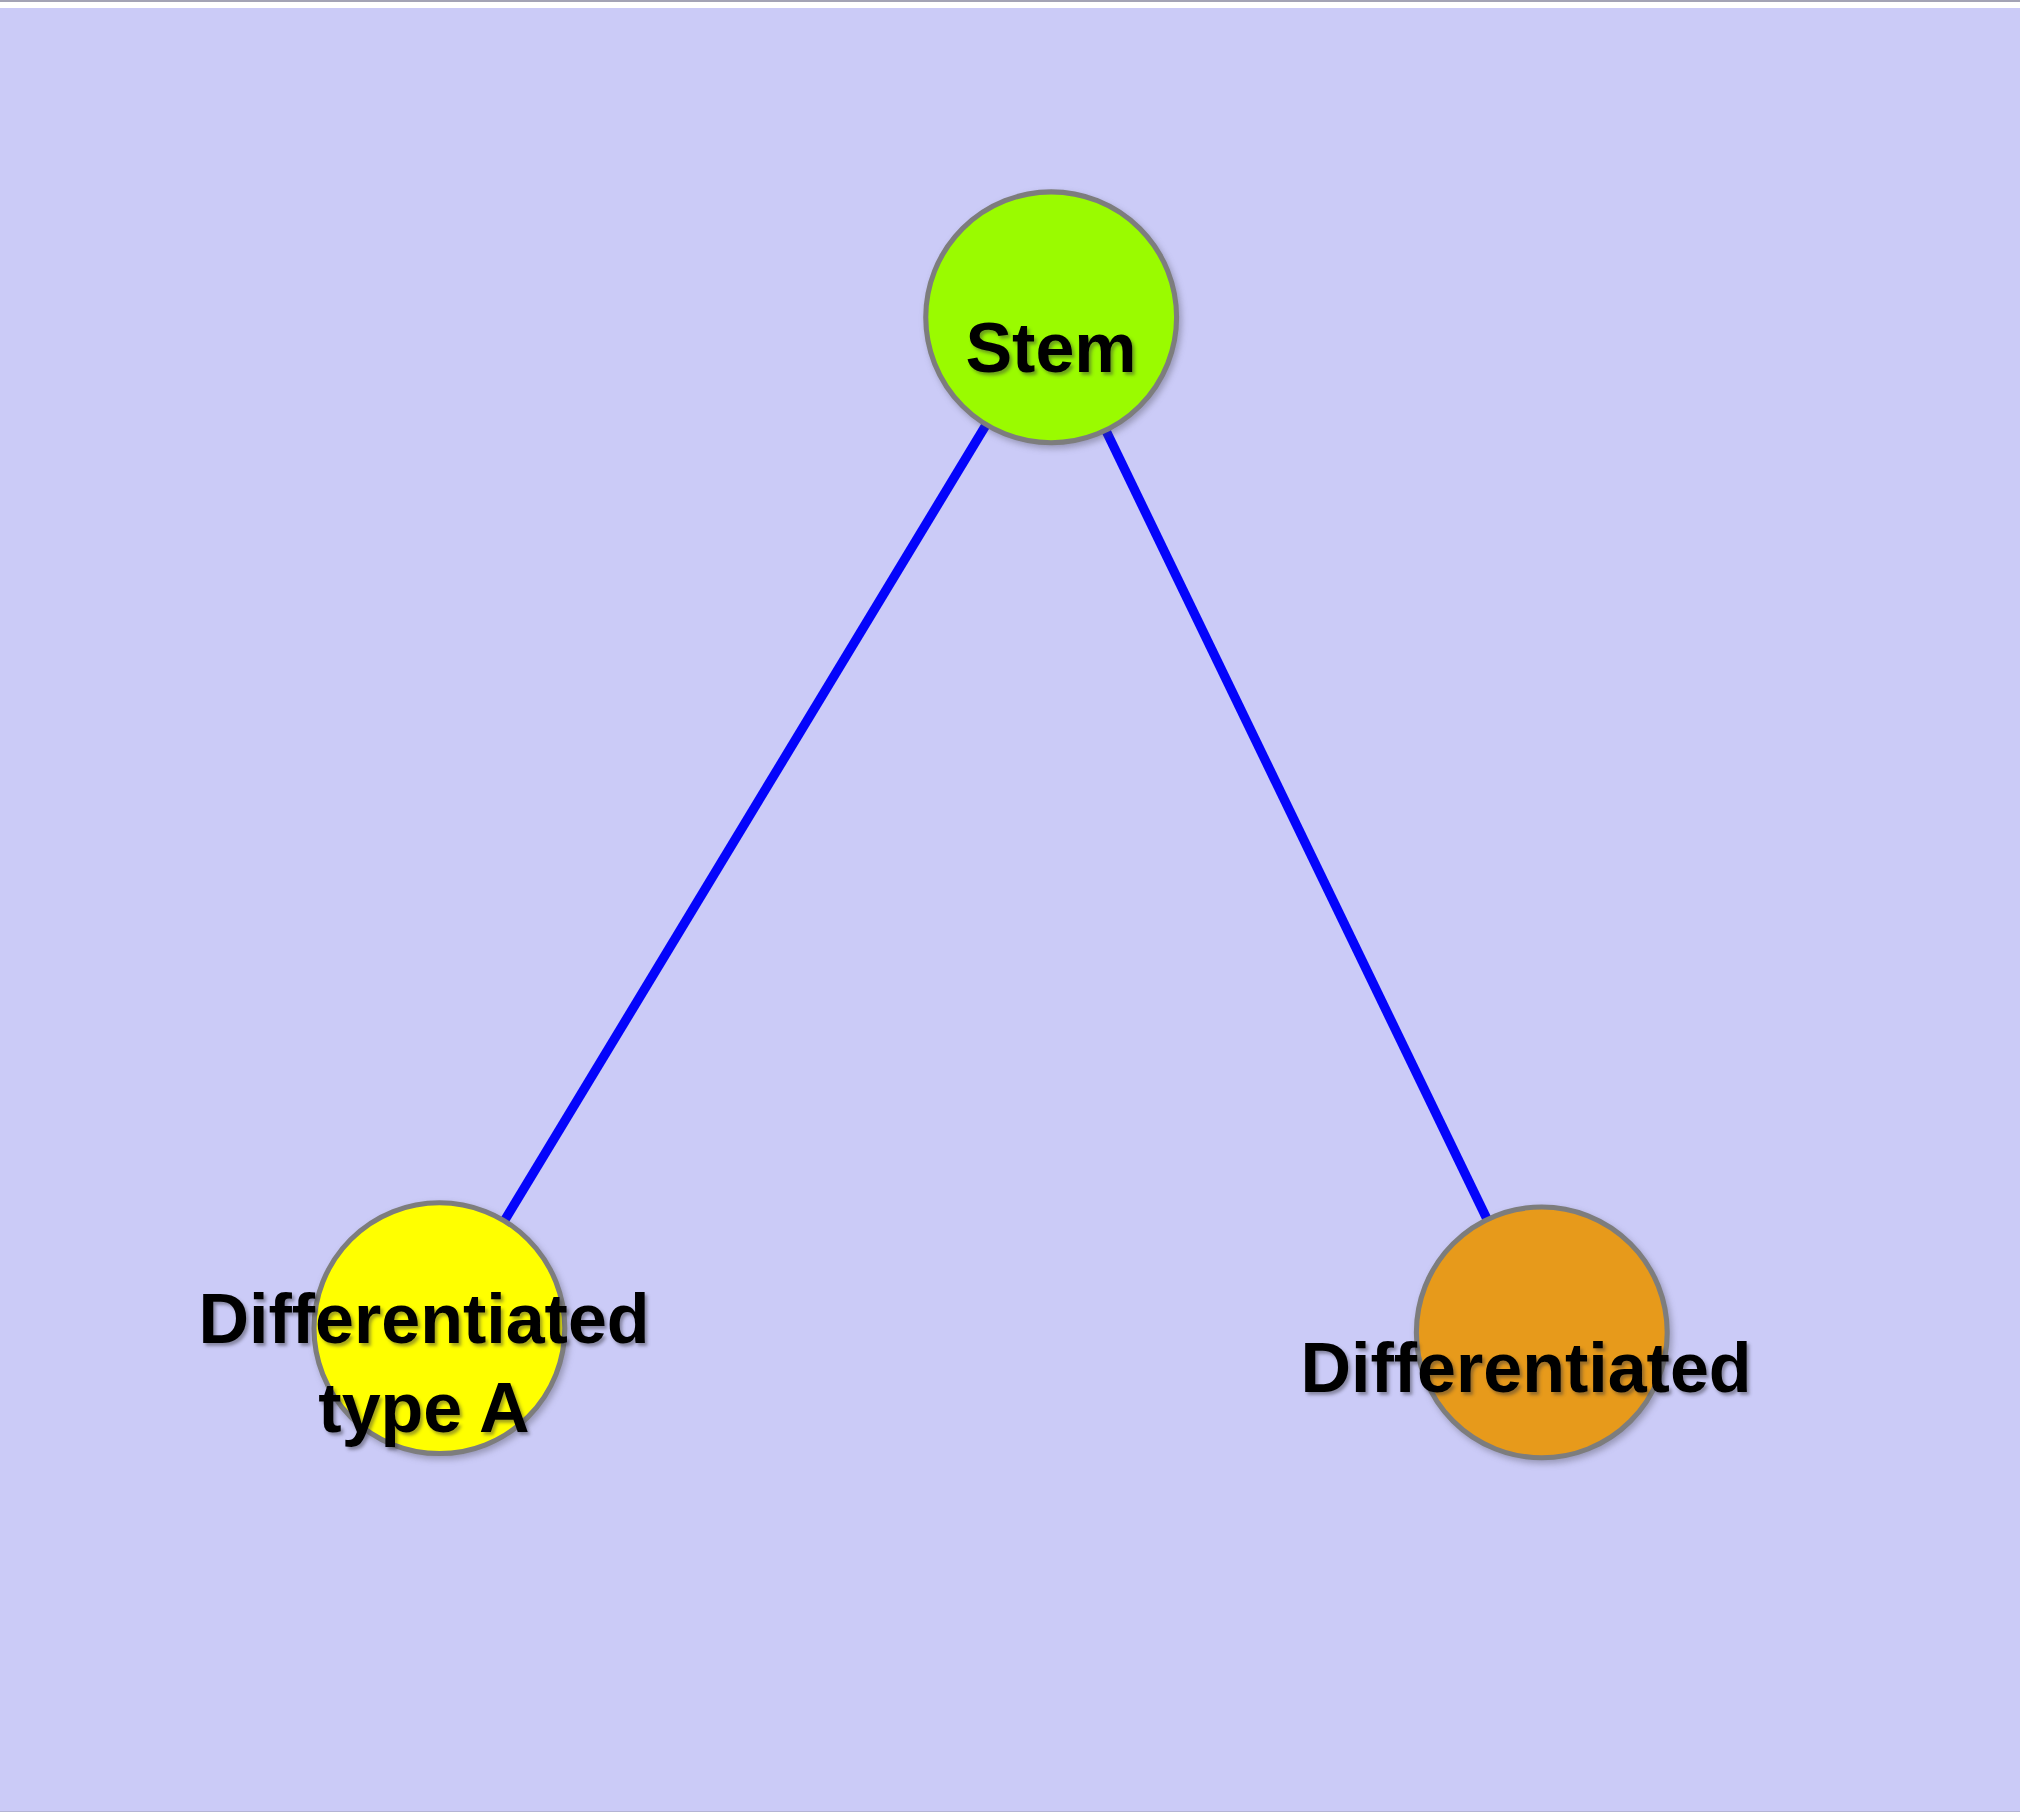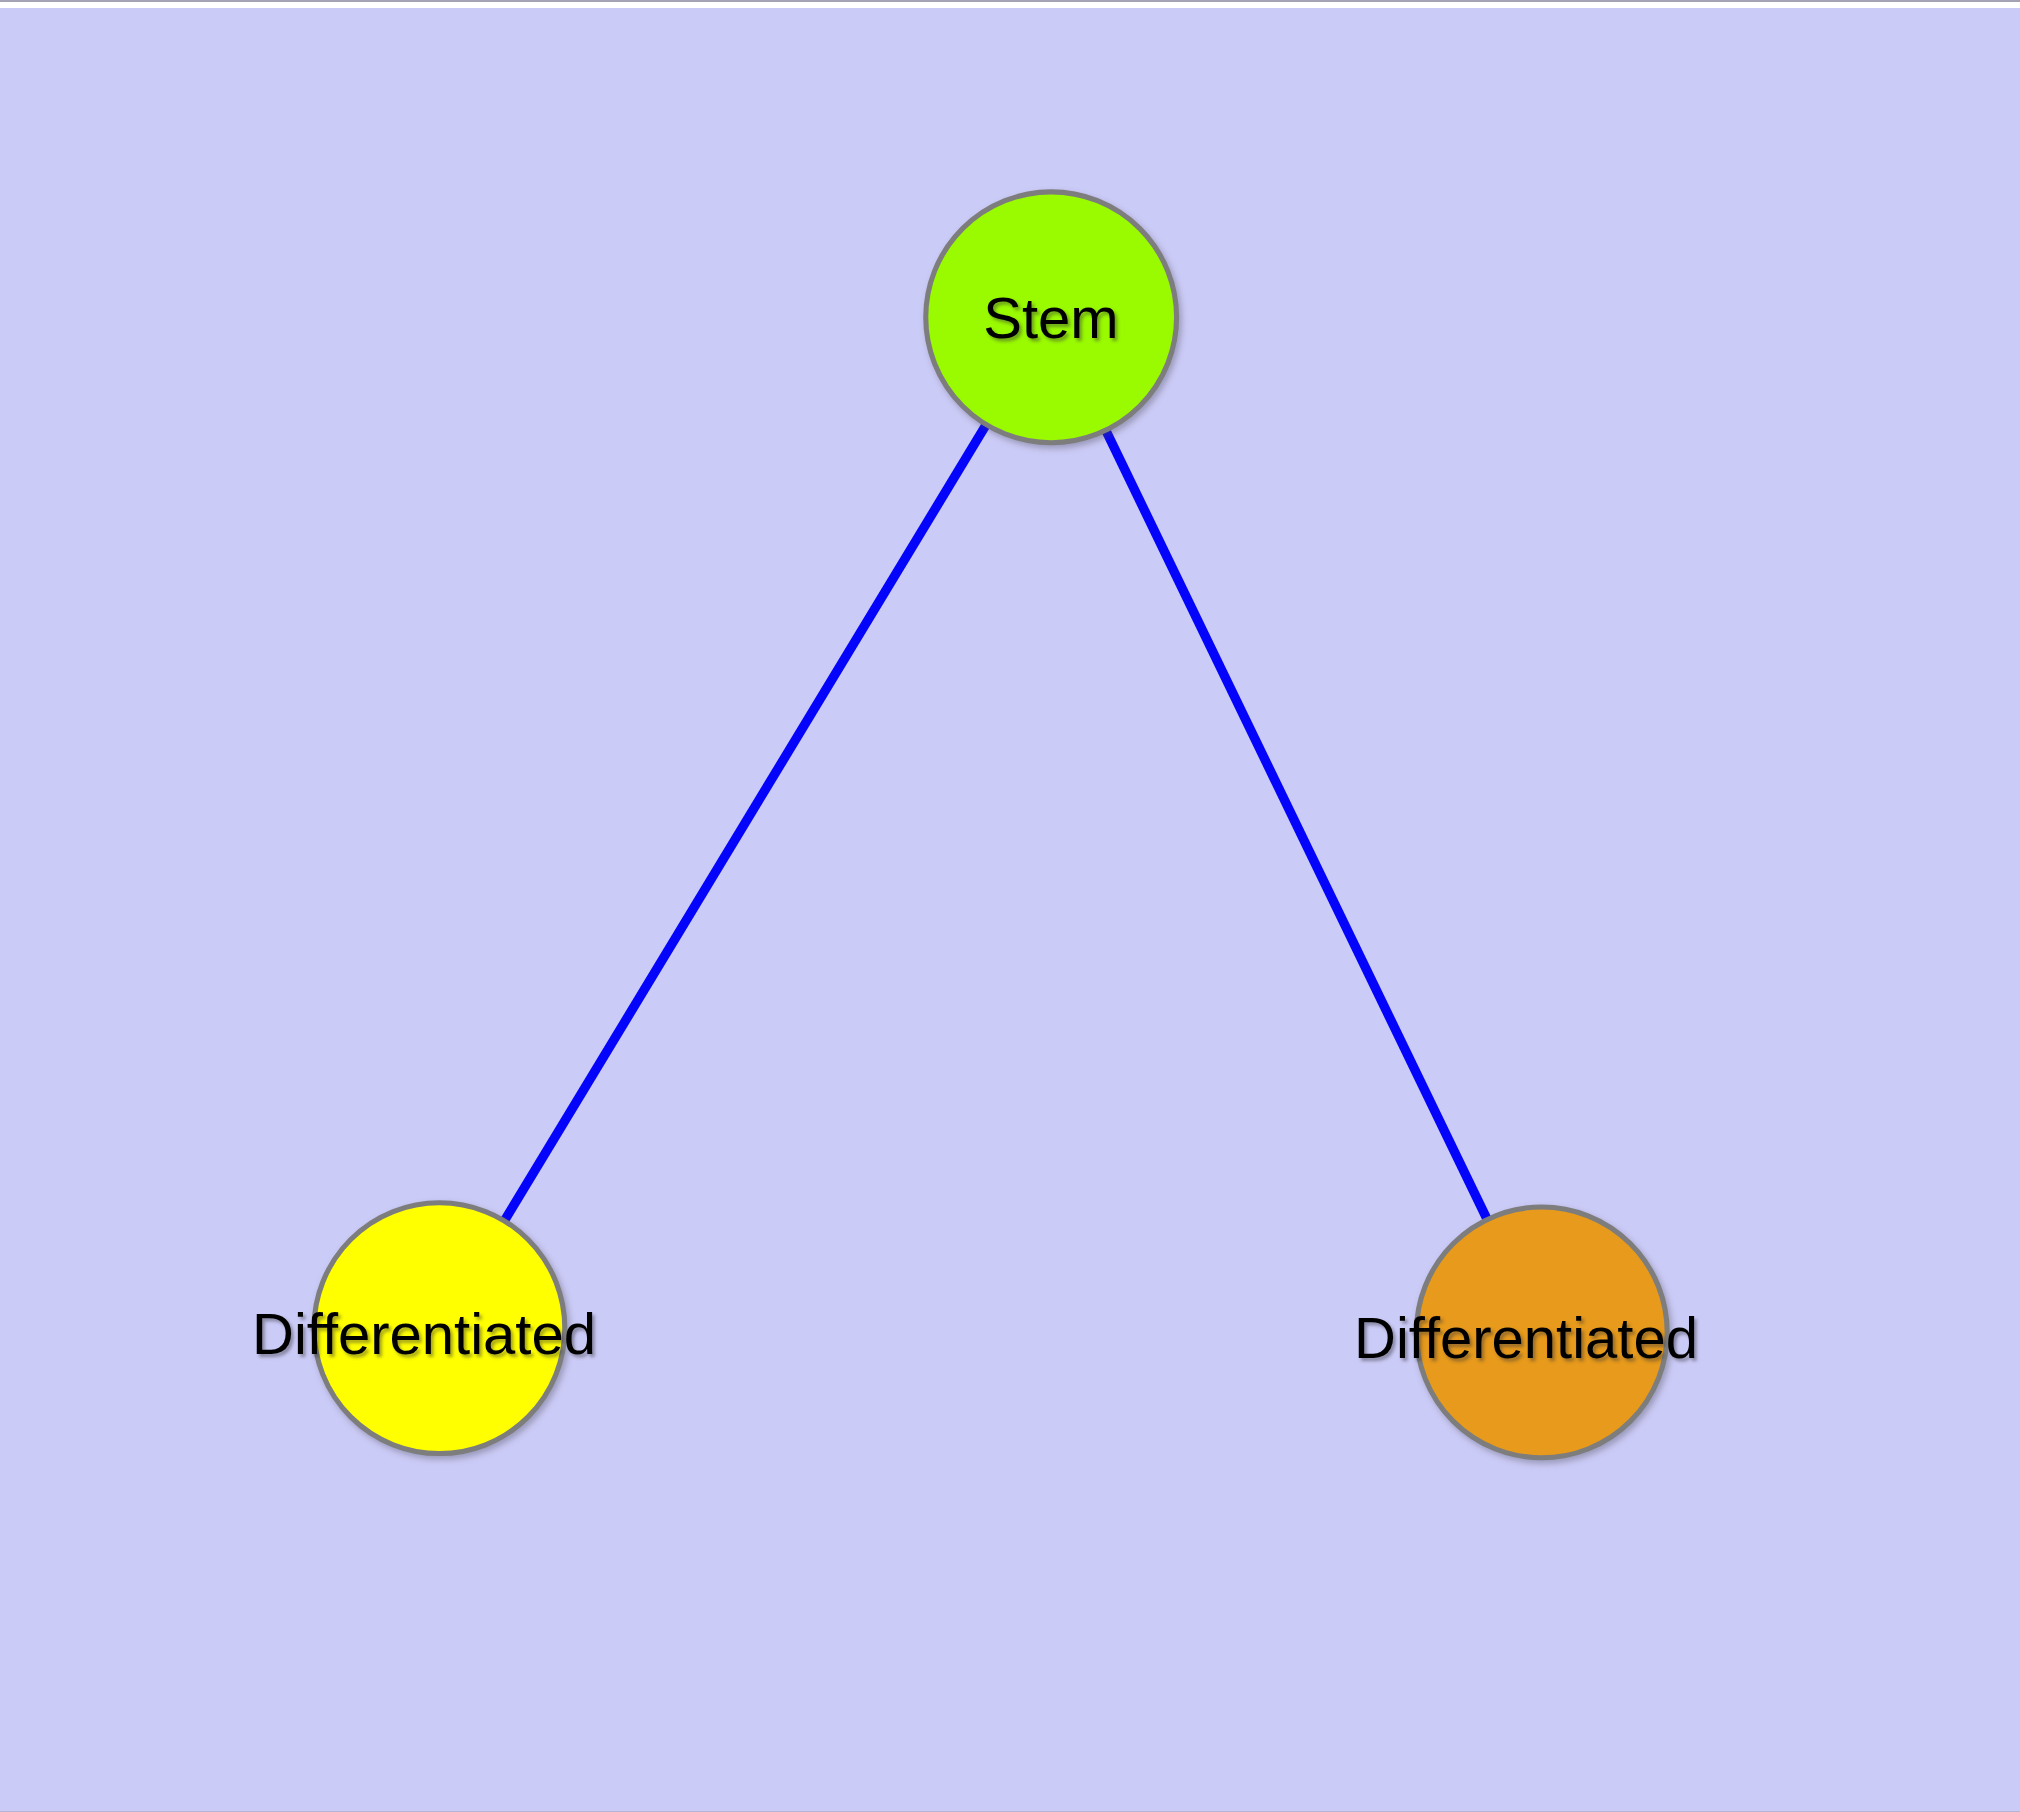--- a/index.html
+++ b/index.html
@@ -46,26 +46,27 @@
   }
   .node-circle {
     stroke: #7D7D7D;
     stroke-width: 6px;
     filter: drop-shadow(3px 4px 4px rgba(70,70,85,0.38));
   }
   .node-label {
     position: absolute;
     transform: translate(-50%, -50%);
     text-align: center;
-    font-weight: normal;
-    font-size: 58px;
+    font-weight: bold;
+    font-size: 70px;
     line-height: 89px;
     color: #000000;
     white-space: nowrap;
     text-shadow: 2.5px 3.4px 3.4px rgba(50,50,60,0.45);
+    margin-top: 31px;
   }
   .label-stem  { left: 1051px; top: 309px; }
   .label-typeA { left: 424px;  top: 1325px; }
   .label-typeB { left: 1526px; top: 1329px; }
   .node-label span { display: block; }
 </style>
 </head>
 <body>
 
 <div id="app">
@@ -82,20 +83,21 @@
       <circle class="node-circle" cx="518" cy="1558" r="148" fill="#FFFF00"></circle>
       <circle class="node-circle" cx="1819" cy="1563" r="148" fill="#E79A1B"></circle>
     </svg>
 
     <div class="node-label label-stem">
       <span>Stem</span>
     </div>
 
     <div class="node-label label-typeA">
       <span>Differentiated</span>
+      <span>type A</span>
     </div>
 
     <div class="node-label label-typeB">
       <span>Differentiated</span>
     </div>
 
   </div>
 </div>
 
 

